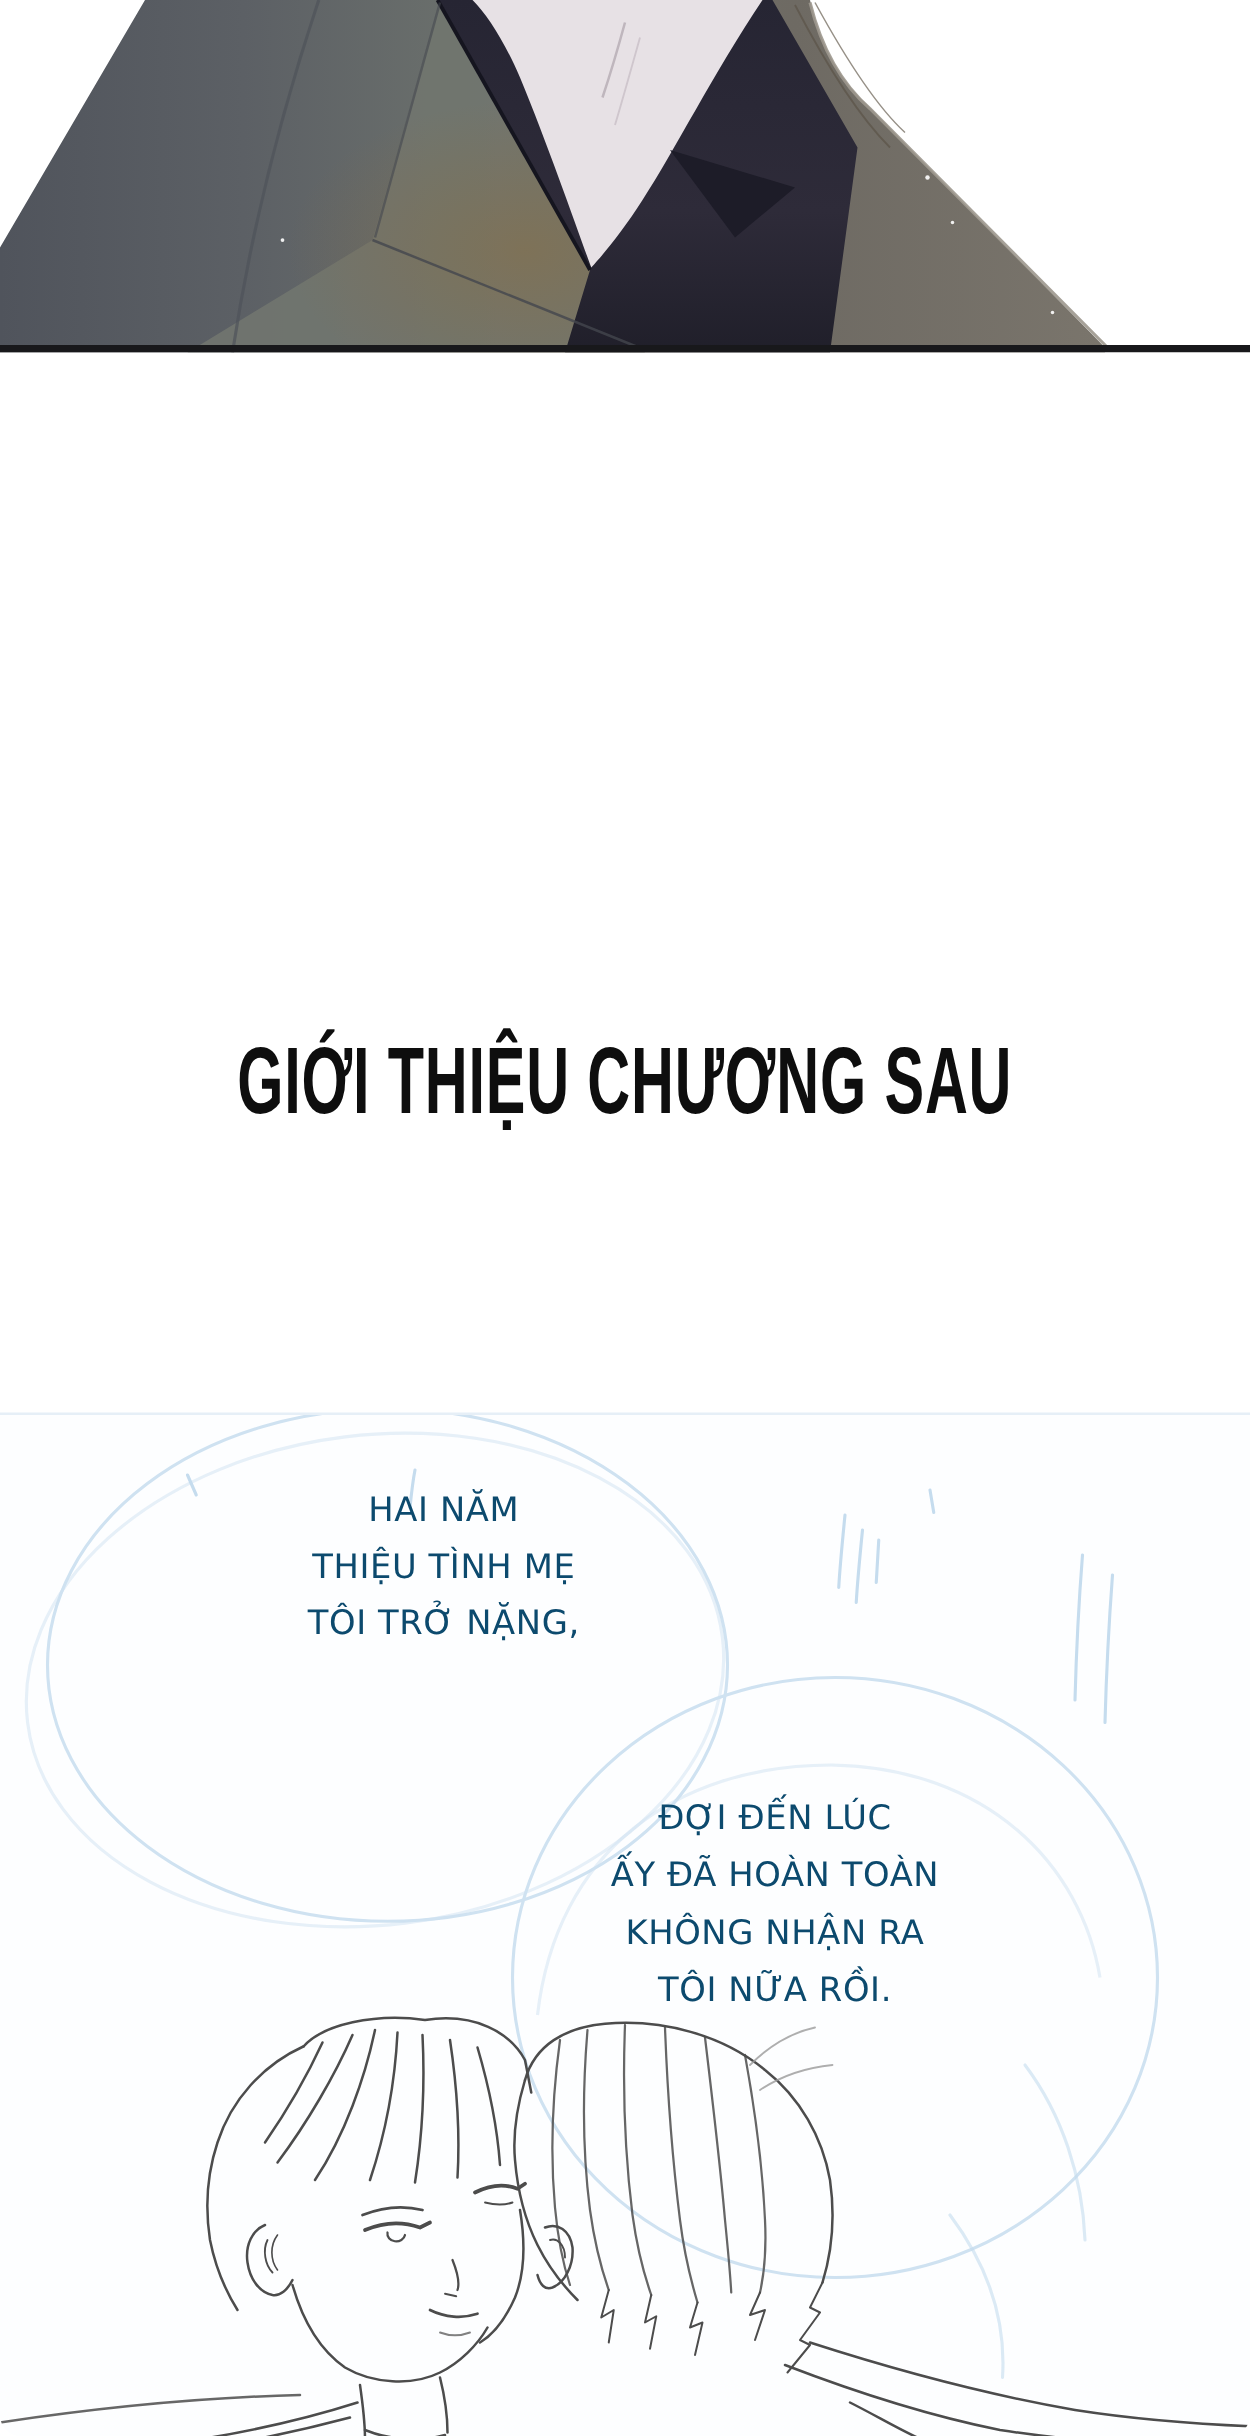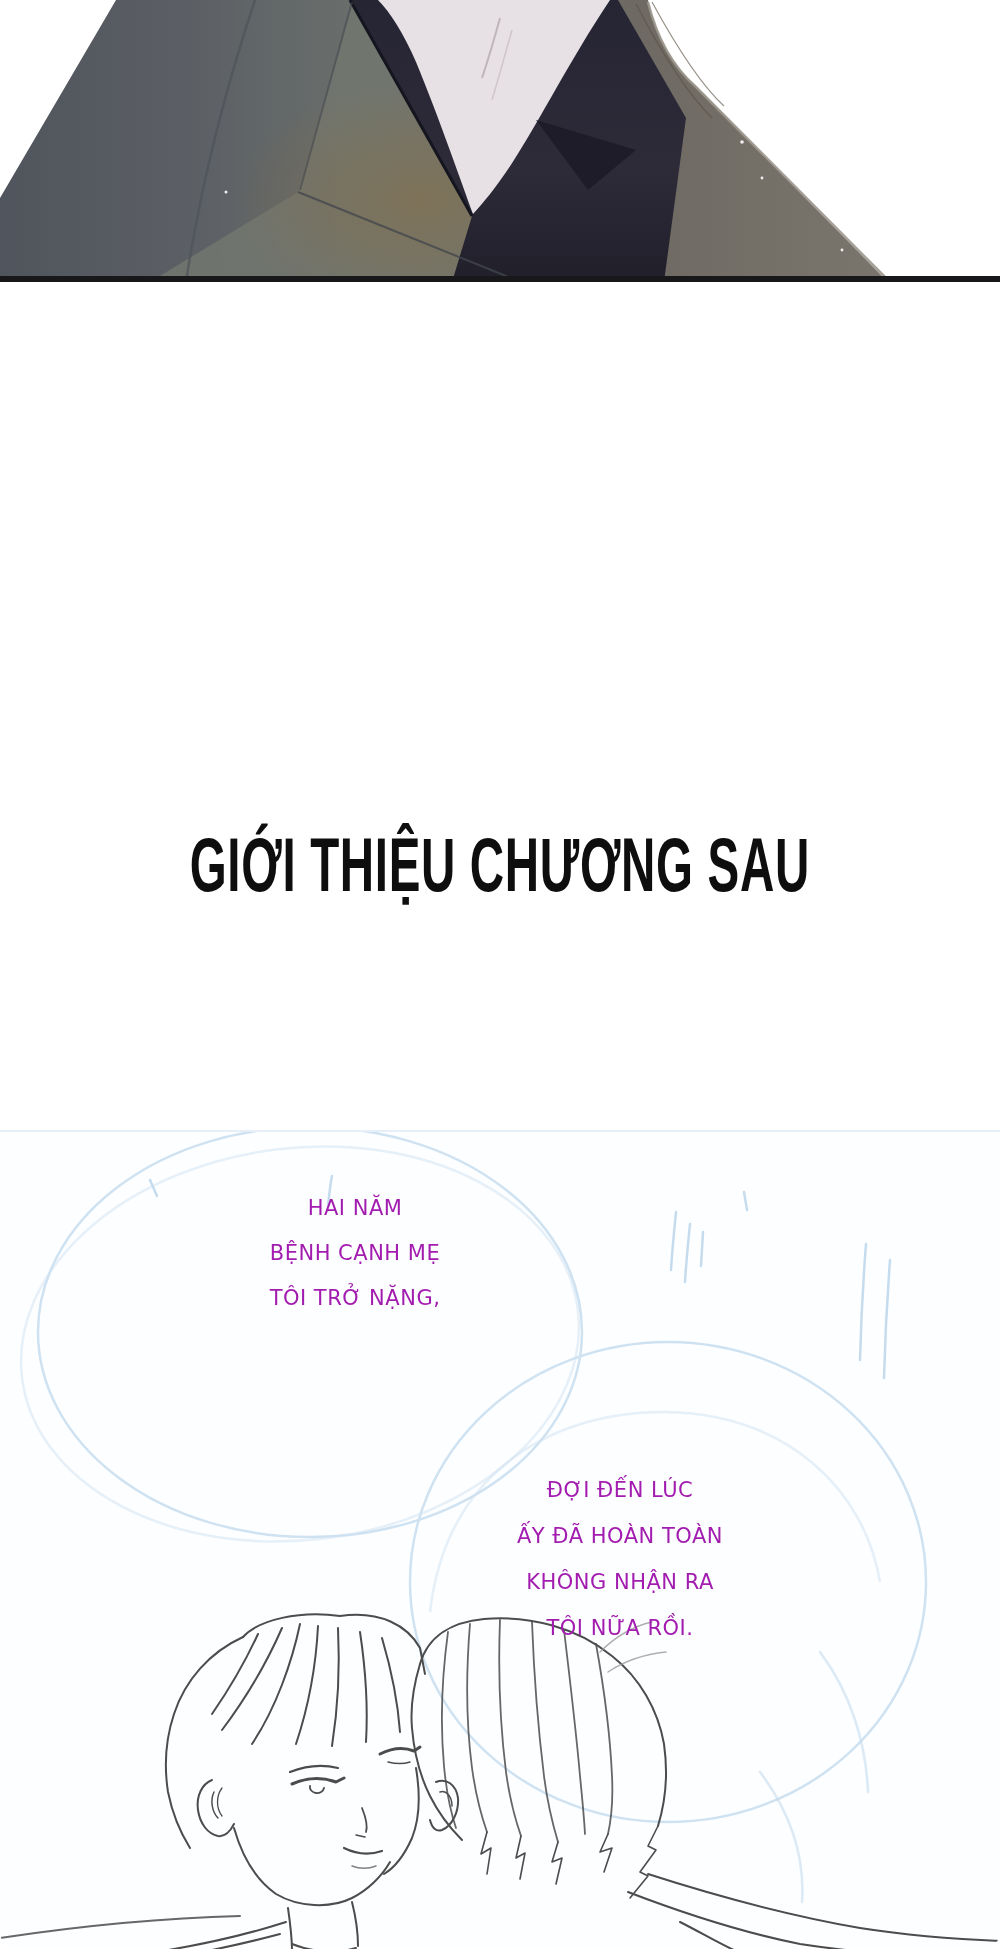--- a/index.html
+++ b/index.html
@@ -9,24 +9,24 @@
   .top-panel{position:absolute;left:0;top:0;width:1000px;height:282px;}
   
   .title-wrap{position:absolute;left:0;top:818px;width:1000px;text-align:center;}
   .title-text{display:inline-block;font-family:"Liberation Sans",sans-serif;font-weight:700;
               font-size:72px;line-height:94px;letter-spacing:1px;color:#0e0e0e;
               transform:scale(0.66,1.05);transform-origin:center;white-space:nowrap;}
   
   .bottom-panel{position:absolute;left:0;top:1130px;width:1000px;height:819px;
                 background:#fdfeff;border-top:2px solid #e6eff7;box-sizing:border-box;}
   .panel-svg{position:absolute;left:0;top:0;width:1000px;height:819px;}
-  .dialogue{position:absolute;text-align:center;color:#a21caf;font-size:21px;
+  .dialogue{position:absolute;text-align:center;color:#0c4a6e;font-size:27px;
             letter-spacing:.5px;}
   .dialogue-1{left:175px;top:1186px;width:360px;line-height:45px;}
-  .dialogue-2{left:440px;top:1432px;width:360px;line-height:46px;margin-top:35px;}
+  .dialogue-2{left:440px;top:1432px;width:360px;line-height:46px;}
   .dialogue div{white-space:nowrap;}
 </style>
 </head>
 <body>
 
 <div class="page">
 
   <div class="top-panel">
     <svg width="1000" height="282" viewBox="0 0 1000 282">
       <defs>
@@ -188,21 +188,21 @@
       <g stroke="#9b9b9b" stroke-width="1.5" fill="none" stroke-linecap="round" opacity="0.8">
         <path d="M600,520 C616,504 634,494 652,490"></path>
         <path d="M608,540 C626,528 646,522 666,520"></path>
       </g>
     </svg>
 
   </div>
 
   <div class="dialogue dialogue-1">
     <div>HAI NĂM</div>
-    <div>BỆNH CẠNH MẸ</div>
+    <div>THIỆU TÌNH MẸ</div>
     <div>TÔI TRỞ NẶNG,</div>
   </div>
 
   <div class="dialogue dialogue-2">
     <div>ĐỢI ĐẾN LÚC</div>
     <div>ẤY ĐÃ HOÀN TOÀN</div>
     <div>KHÔNG NHẬN RA</div>
     <div>TÔI NỮA RỒI.</div>
   </div>
 

